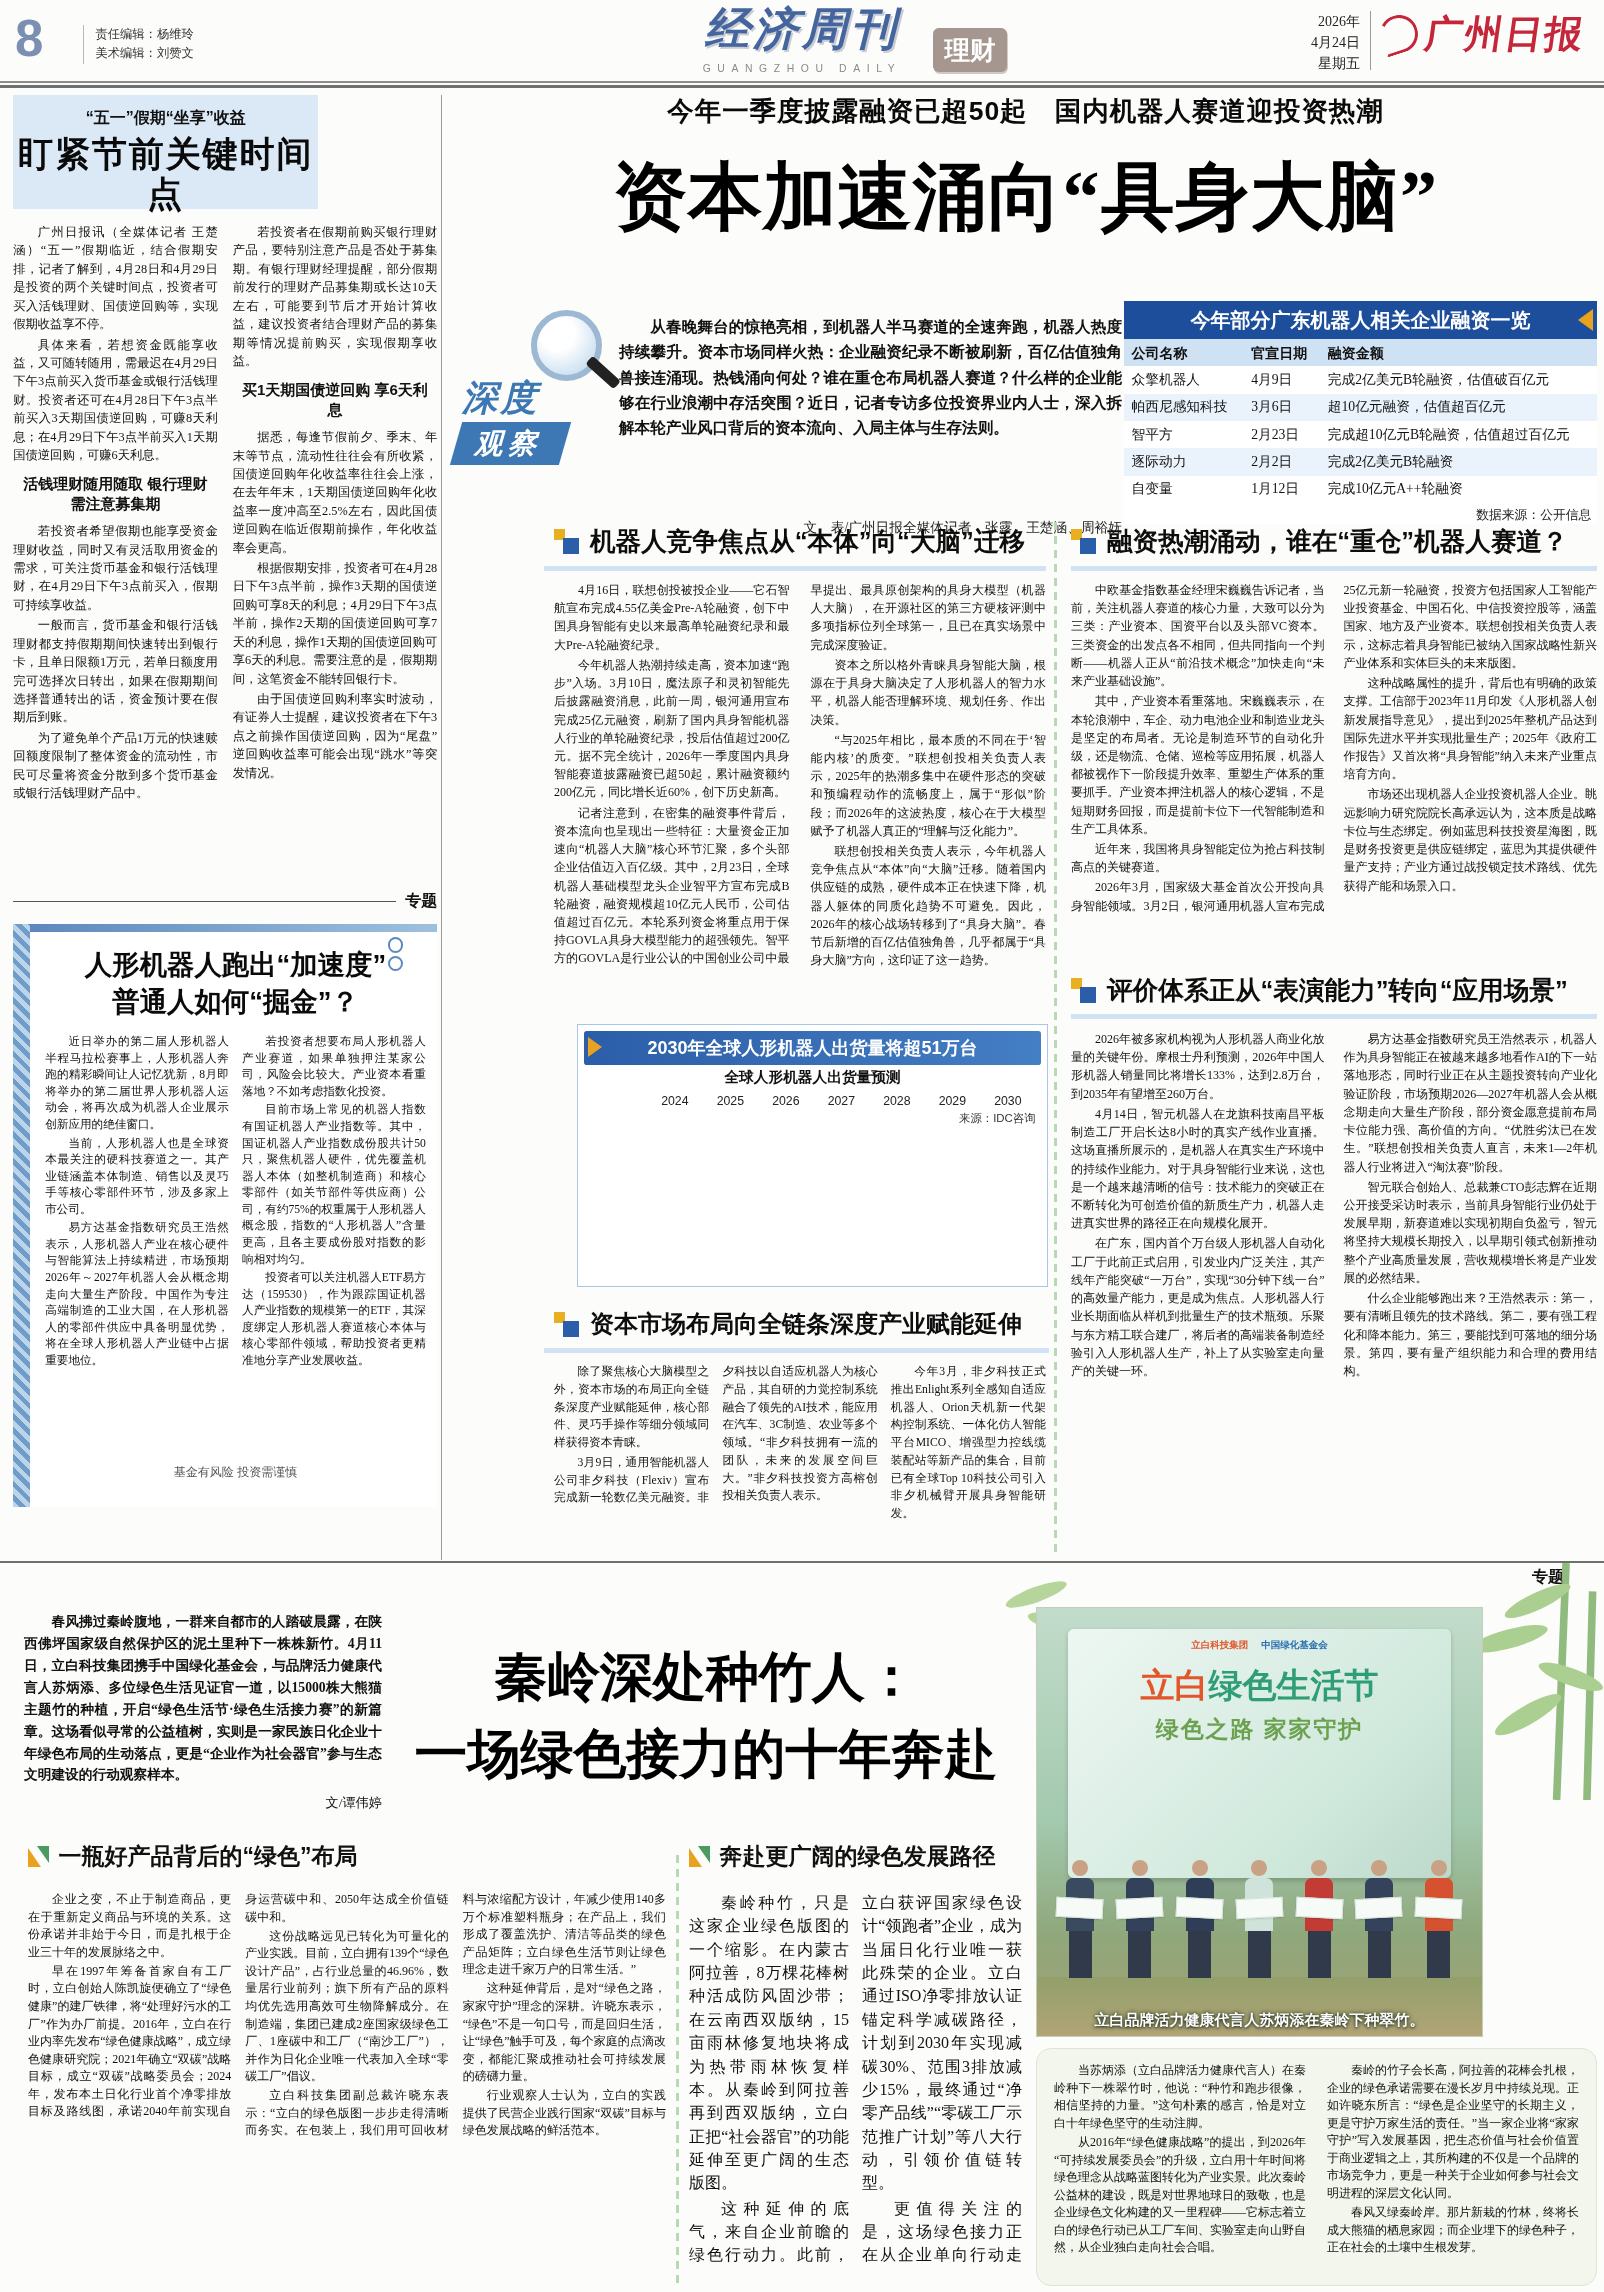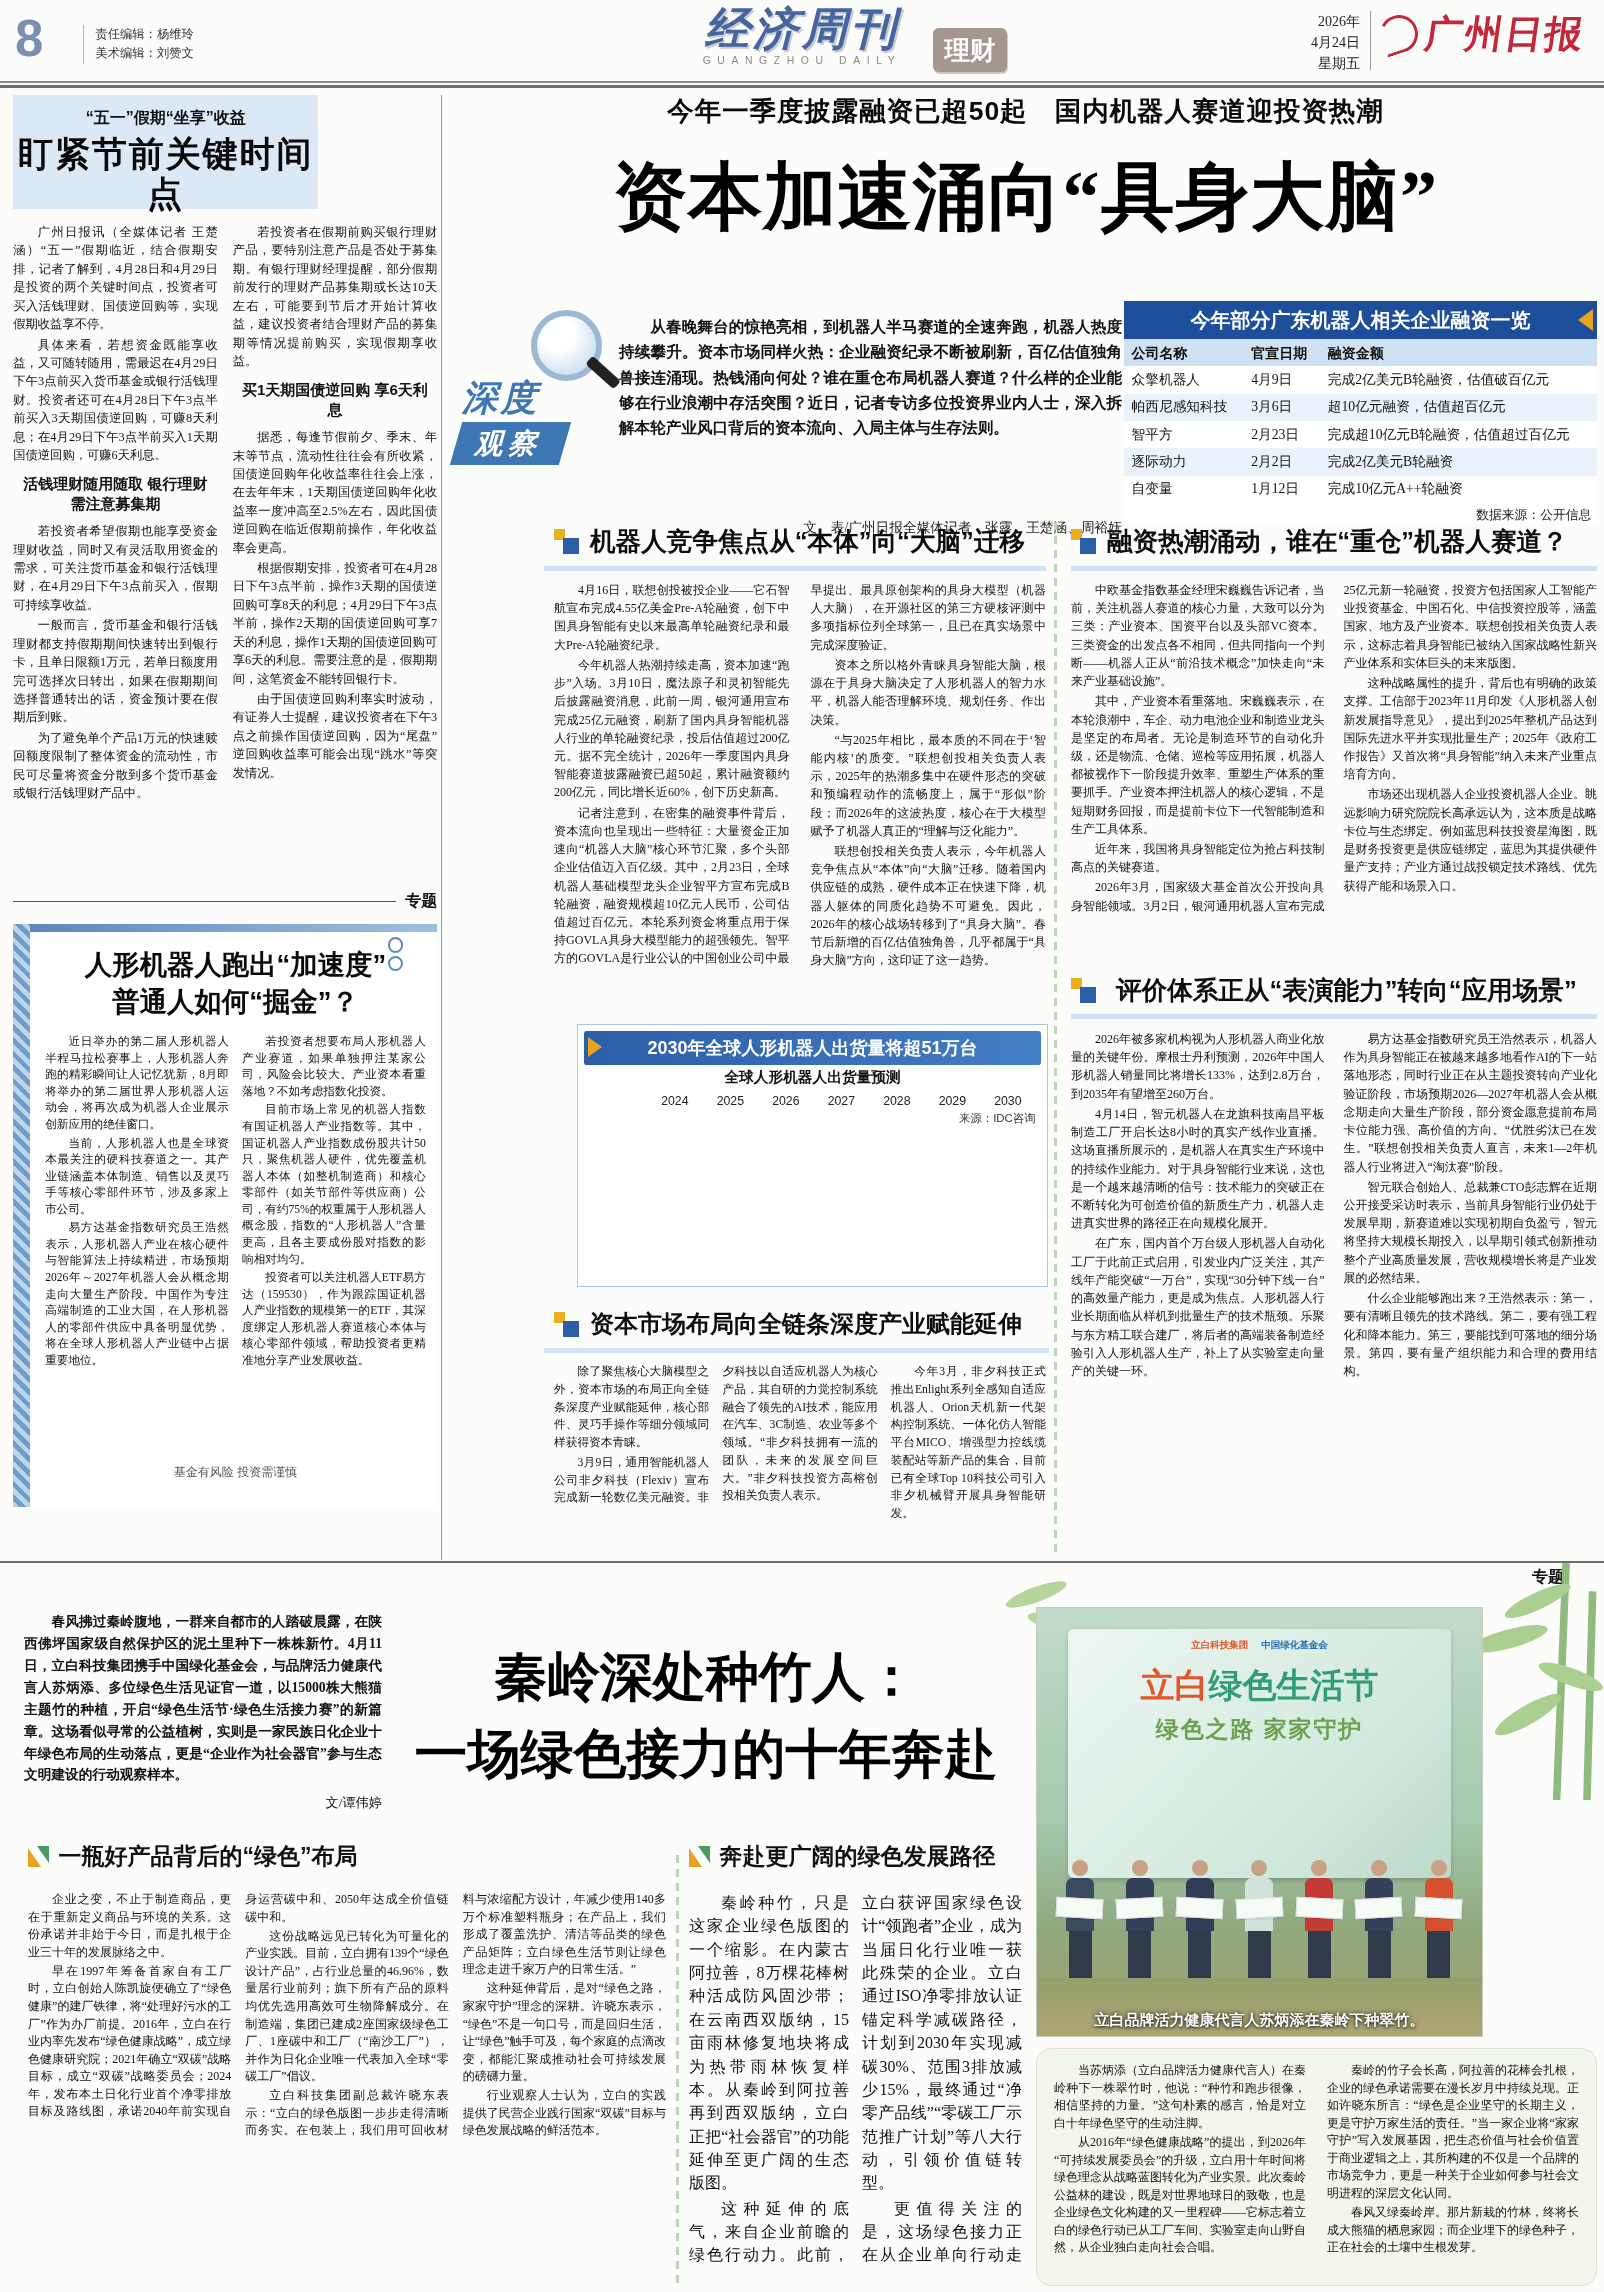--- a/index.html
+++ b/index.html
@@ -7,21 +7,21 @@
        font-family:"Liberation Serif","DejaVu Serif",serif;color:#111;}
   #page{position:absolute;inset:0;overflow:hidden;}
   .abs{position:absolute;}
   
   .pagenum{left:15px;top:13.2px;font:900 51px/1 "Liberation Sans",sans-serif;color:#7a8fb2;}
   .editors{left:83px;top:24.6px;font:400 12.3px/1.6 "Liberation Sans",sans-serif;color:#333;
            border-left:0.9px solid #b9b9b9;padding-left:11.4px;}
   .masthead{left:50%;top:3.8px;transform:translateX(-50%);text-align:center;width:397px;}
   .masthead .cn{font:900 45px/1.1 "Liberation Sans",sans-serif;color:#45659f;
                 letter-spacing:3.8px;text-shadow:1.9px 1.9px 0 #c9ccd4;font-style:italic;}
-  .masthead .en{font:400 10.4px/1 "Liberation Sans",sans-serif;color:#8a8a8a;letter-spacing:6.6px;margin-top:3px;}
+  .masthead .en{font:400 10.4px/1 "Liberation Sans",sans-serif;color:#8a8a8a;letter-spacing:6.6px;margin-top:11px;}
   .badge{left:calc(50% + 131px);top:28px;width:74px;height:44px;background:#a5978f;border-radius:5.7px;
          color:#fff;font:700 25.6px/44px "Liberation Sans",sans-serif;text-align:center;box-shadow:0.9px 1.9px 0 #cfc8c3;}
   .dateblock{right:244px;top:11.4px;text-align:right;font:400 14px/1.5 "Liberation Serif",serif;color:#222;}
   .datebar{right:233px;top:11.4px;width:0.9px;height:59px;background:#9a9a9a;}
   .brand{right:19px;top:15px;display:flex;align-items:center;}
   .brand .ring{width:32px;height:32px;border:3.8px solid #c5273a;border-radius:50% 50% 50% 3.8px;
                transform:rotate(-18deg);margin-right:7.6px;border-left-color:transparent;}
   .brand .nm{font:900 38px/1 "Liberation Serif",serif;color:#c5273a;transform:skewX(-8deg);letter-spacing:1.9px;}
   .toprule{left:0;right:0;top:81px;height:1.9px;background:#8d8d8d;}
   .toprule2{left:0;right:0;top:85px;height:2.8px;background:#6f6f6f;}
@@ -307,21 +307,21 @@
   <div class="abs secbar" style="left:1071px;top:566px;width:526px;"></div>
   <div class="abs secbody" style="left:1071px;top:581px;width:526px;height:382px;">
       <p class="para">中欧基金指数基金经理宋巍巍告诉记者，当前，关注机器人赛道的核心力量，大致可以分为三类：产业资本、国资平台以及头部VC资本。三类资金的出发点各不相同，但共同指向一个判断——机器人正从“前沿技术概念”加快走向“未来产业基础设施”。</p>
       <p class="para">其中，产业资本看重落地。宋巍巍表示，在本轮浪潮中，车企、动力电池企业和制造业龙头是坚定的布局者。无论是制造环节的自动化升级，还是物流、仓储、巡检等应用拓展，机器人都被视作下一阶段提升效率、重塑生产体系的重要抓手。产业资本押注机器人的核心逻辑，不是短期财务回报，而是提前卡位下一代智能制造和生产工具体系。</p>
       <p class="para">近年来，我国将具身智能定位为抢占科技制高点的关键赛道。</p>
       <p class="para">2026年3月，国家级大基金首次公开投向具身智能领域。3月2日，银河通用机器人宣布完成25亿元新一轮融资，投资方包括国家人工智能产业投资基金、中国石化、中信投资控股等，涵盖国家、地方及产业资本。联想创投相关负责人表示，这标志着具身智能已被纳入国家战略性新兴产业体系和实体巨头的未来版图。</p>
       <p class="para">这种战略属性的提升，背后也有明确的政策支撑。工信部于2023年11月印发《人形机器人创新发展指导意见》，提出到2025年整机产品达到国际先进水平并实现批量生产；2025年《政府工作报告》又首次将“具身智能”纳入未来产业重点培育方向。</p>
       <p class="para">市场还出现机器人企业投资机器人企业。眺远影响力研究院院长高承远认为，这本质是战略卡位与生态绑定。例如蓝思科技投资星海图，既是财务投资更是供应链绑定，蓝思为其提供硬件量产支持；产业方通过战投锁定技术路线、优先获得产能和场景入口。</p>
     </div>
 
-  <div class="abs sech" style="left:1071px;top:975px;width:526px;gap:9px;">
+  <div class="abs sech" style="left:1071px;top:975px;width:526px;">
     <span class="marker">
         <span class="sq1"></span>
         <span class="sq2"></span>
       </span>
     <span>评价体系正从“表演能力”转向“应用场景”</span>
   </div>
   <div class="abs secbar" style="left:1071px;top:1014px;width:526px;"></div>
   <div class="abs secbody" style="left:1071px;top:1030px;width:526px;height:522px;">
       <p class="para">2026年被多家机构视为人形机器人商业化放量的关键年份。摩根士丹利预测，2026年中国人形机器人销量同比将增长133%，达到2.8万台，到2035年有望增至260万台。</p>
       <p class="para">4月14日，智元机器人在龙旗科技南昌平板制造工厂开启长达8小时的真实产线作业直播。这场直播所展示的，是机器人在真实生产环境中的持续作业能力。对于具身智能行业来说，这也是一个越来越清晰的信号：技术能力的突破正在不断转化为可创造价值的新质生产力，机器人走进真实世界的路径正在向规模化展开。</p>

